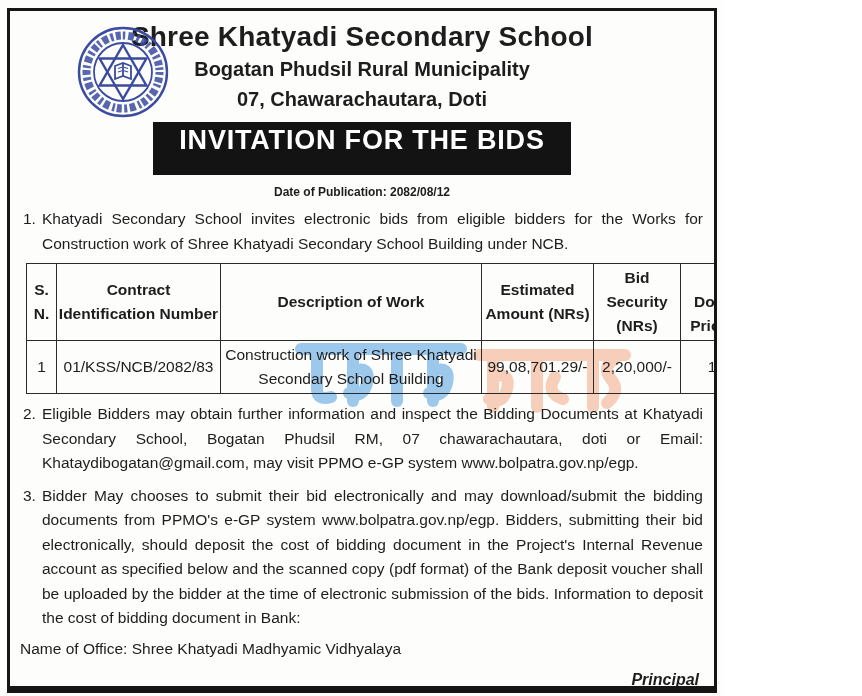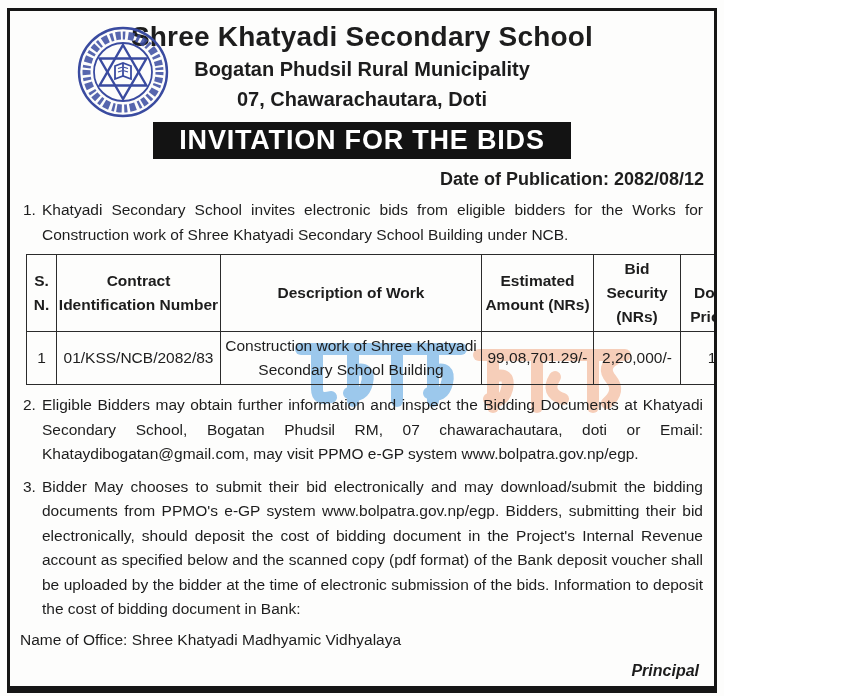--- a/index.html
+++ b/index.html
@@ -27,23 +27,23 @@
   
   .header { position:relative; text-align:center; }
   .logo { position:absolute; left:56px; top:4px; width:94px; height:94px; }
   .school-name { font-size:28px; font-weight:bold; margin-top:2px; letter-spacing:0.2px; }
   .muni { font-size:20px; font-weight:bold; margin-top:5px; }
   .addr { font-size:20px; font-weight:bold; margin-top:7px; }
   .banner-wrap { text-align:center; margin-top:11px; }
   .banner {
     display:inline-block; background:#131313; color:#ffffff;
     font-size:27px; font-weight:bold; letter-spacing:0.8px;
-    line-height:30px; padding:3px 26px 4px 26px;
+    line-height:30px; padding:3px 26px 20px 26px;
   }
-  .pubdate { text-align:right; font-weight:bold; font-size:18px; margin-top:10px; }
+  .pubdate { text-align:center; font-weight:bold; font-size:12px; margin-top:10px; }
 
   
   .para { display:flex; font-size:15.5px; line-height:24.5px; margin-top:8px; }
   .para-num { flex:0 0 22px; padding-left:3px; }
   .para-body { flex:1; text-align:justify; padding-right:1px; }
 
   
   table.bids {
     border-collapse:collapse; table-layout:fixed;
     width:826px; margin:7px 0 0 6px;

